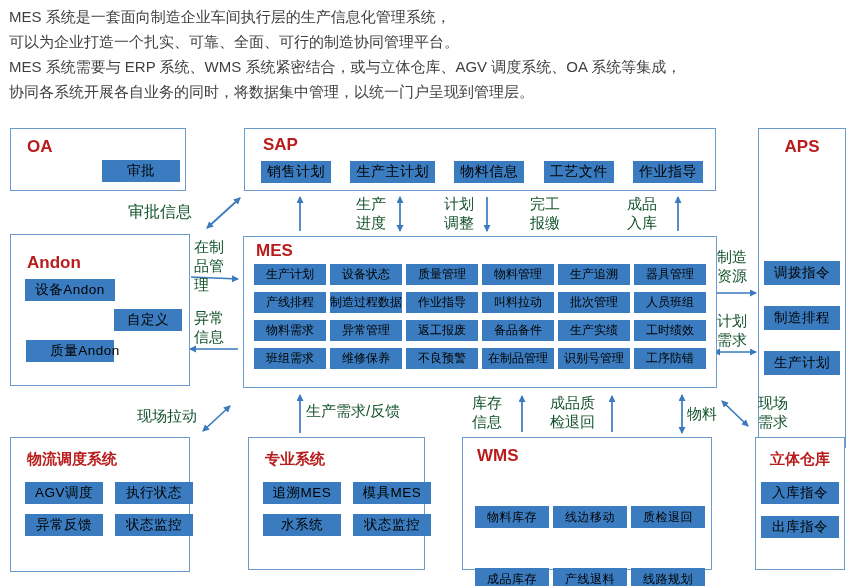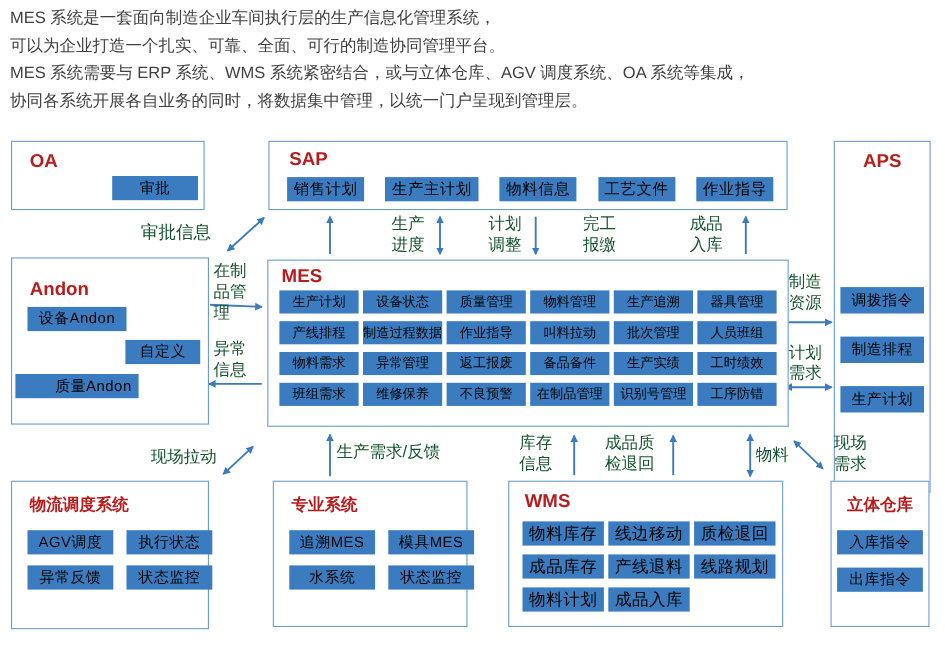--- a/index.html
+++ b/index.html
@@ -24,34 +24,34 @@
   .sap .chip{font-size:14px;}
   
   .aps .btitle{position:absolute;top:8px;left:0;right:0;text-align:center;}
   .aps .chipcol{position:absolute;top:132px;left:5px;right:5px;display:flex;flex-direction:column;gap:21px;}
   .aps .chip{height:24px;text-align:center;}
   
   .andon .btitle{position:absolute;left:16px;top:18px;}
   .andon .chip{position:absolute;}
   .andon .a1{left:14px;top:44px;width:90px;}
   .andon .a2{left:103px;top:74px;width:68px;}
-  .andon .a3{left:3px;top:105px;width:112px;padding-left:36px;}
+  .andon .a3{left:15px;top:105px;width:88px;padding-left:36px;}
   
   .mes .btitle{position:absolute;left:12px;top:4px;}
   .mes .grid{position:absolute;left:10px;top:27px;display:grid;
              grid-template-columns:repeat(6,72px);gap:7px 4px;}
   .mes .chip{font-size:12px;height:21px;padding:0 2px;letter-spacing:0;}
   
   .logistics .btitle,.specialty .btitle{position:absolute;left:16px;top:12px;}
   .logistics .grid,.specialty .grid{position:absolute;left:14px;top:44px;display:grid;
              grid-template-columns:repeat(2,78px);gap:10px 12px;}
   .wms .btitle{position:absolute;left:14px;top:8px;}
   .wms .grid{position:absolute;left:12px;top:36px;display:grid;
              grid-template-columns:repeat(3,74px);gap:8px 4px;}
-  .wms .chip{font-size:15px;padding:0 2px;}
+  .wms .chip{font-size:12px;padding:0 2px;margin-top:32px;}
   .warehouse .btitle{position:absolute;top:12px;left:0;right:0;text-align:center;}
   .warehouse .chipcol{position:absolute;top:44px;left:5px;right:5px;display:flex;flex-direction:column;gap:12px;}
   
   .flabel{position:absolute;color:#14532d;font-size:15px;line-height:19px;white-space:nowrap;}
   .flabel.wrap{white-space:normal;}
   
   .arrows{position:absolute;left:0;top:0;pointer-events:none;}
 </style>
 </head>
 <body>

